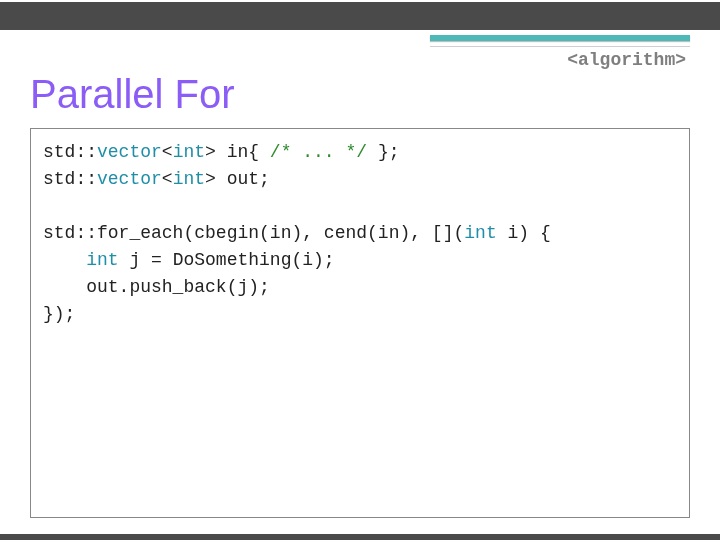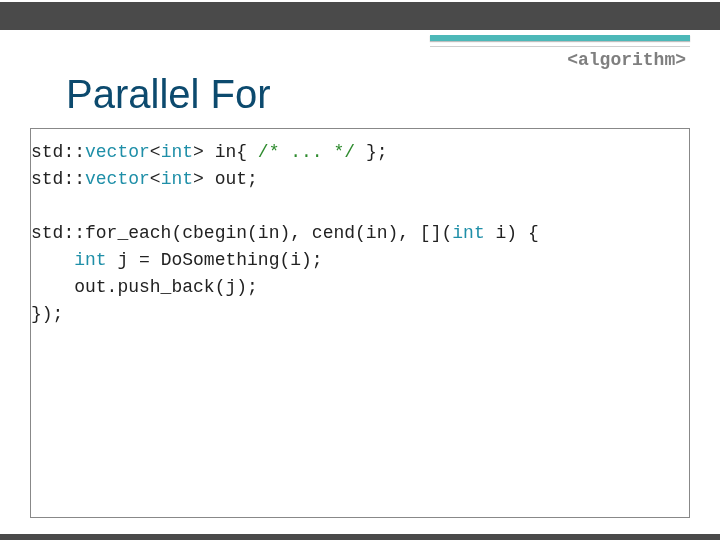--- a/index.html
+++ b/index.html
@@ -43,32 +43,31 @@
     font-size: 18px;
     color: #7f7f7f;
     font-weight: bold;
   }
   .title {
     position: absolute;
     top: 72px;
     left: 30px;
     font-size: 40px;
     font-weight: 400;
-    color: #0c4a6e;
+    color: #8b5cf6;
     font-family: "Segoe UI Light", "Segoe UI", Arial, sans-serif;
-    margin-left: 36px;
   }
   .code-box {
     position: absolute;
     top: 128px;
     left: 30px;
     right: 30px;
     bottom: 22px;
     border: 1px solid #888888;
-    padding: 10px 0;
+    padding: 10px 12px;
     font-family: "Consolas", "Courier New", monospace;
     font-size: 18px;
     line-height: 1.5;
     color: #222222;
     white-space: pre;
     overflow: hidden;
   }
   .t-type  { color: #1f8fa8; }
   .t-kw    { color: #1f8fa8; }
   .t-cmt   { color: #2e8b2e; }

